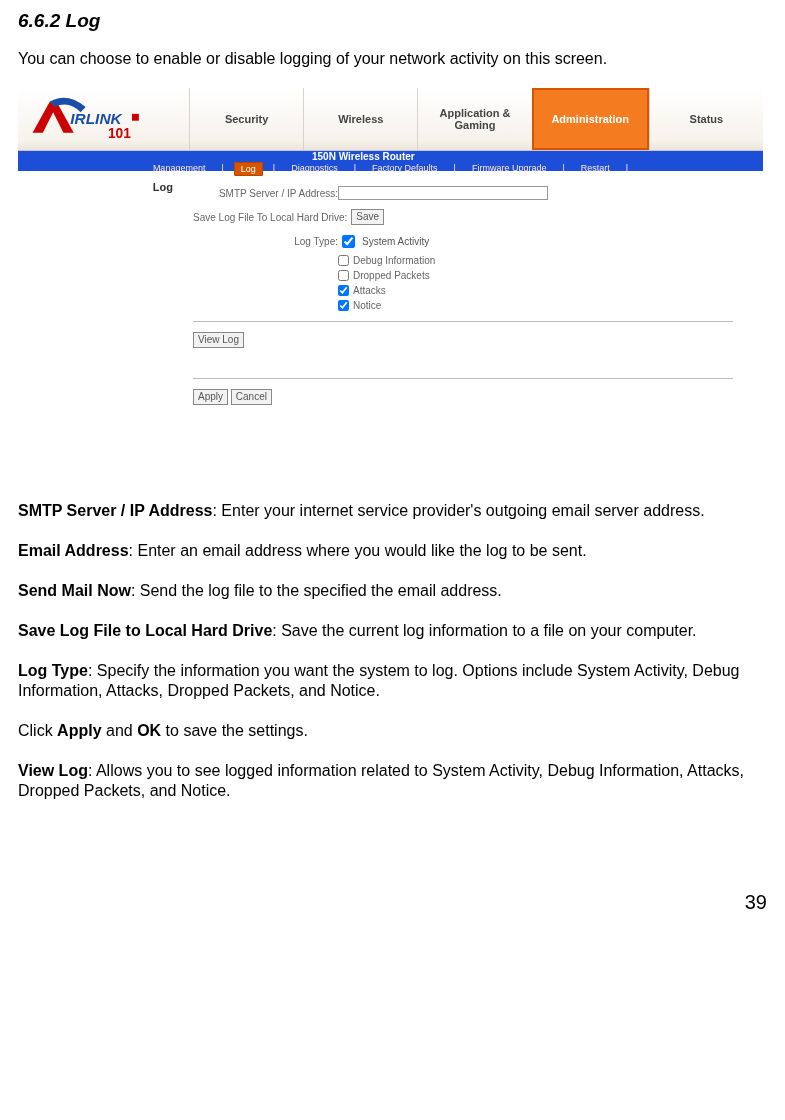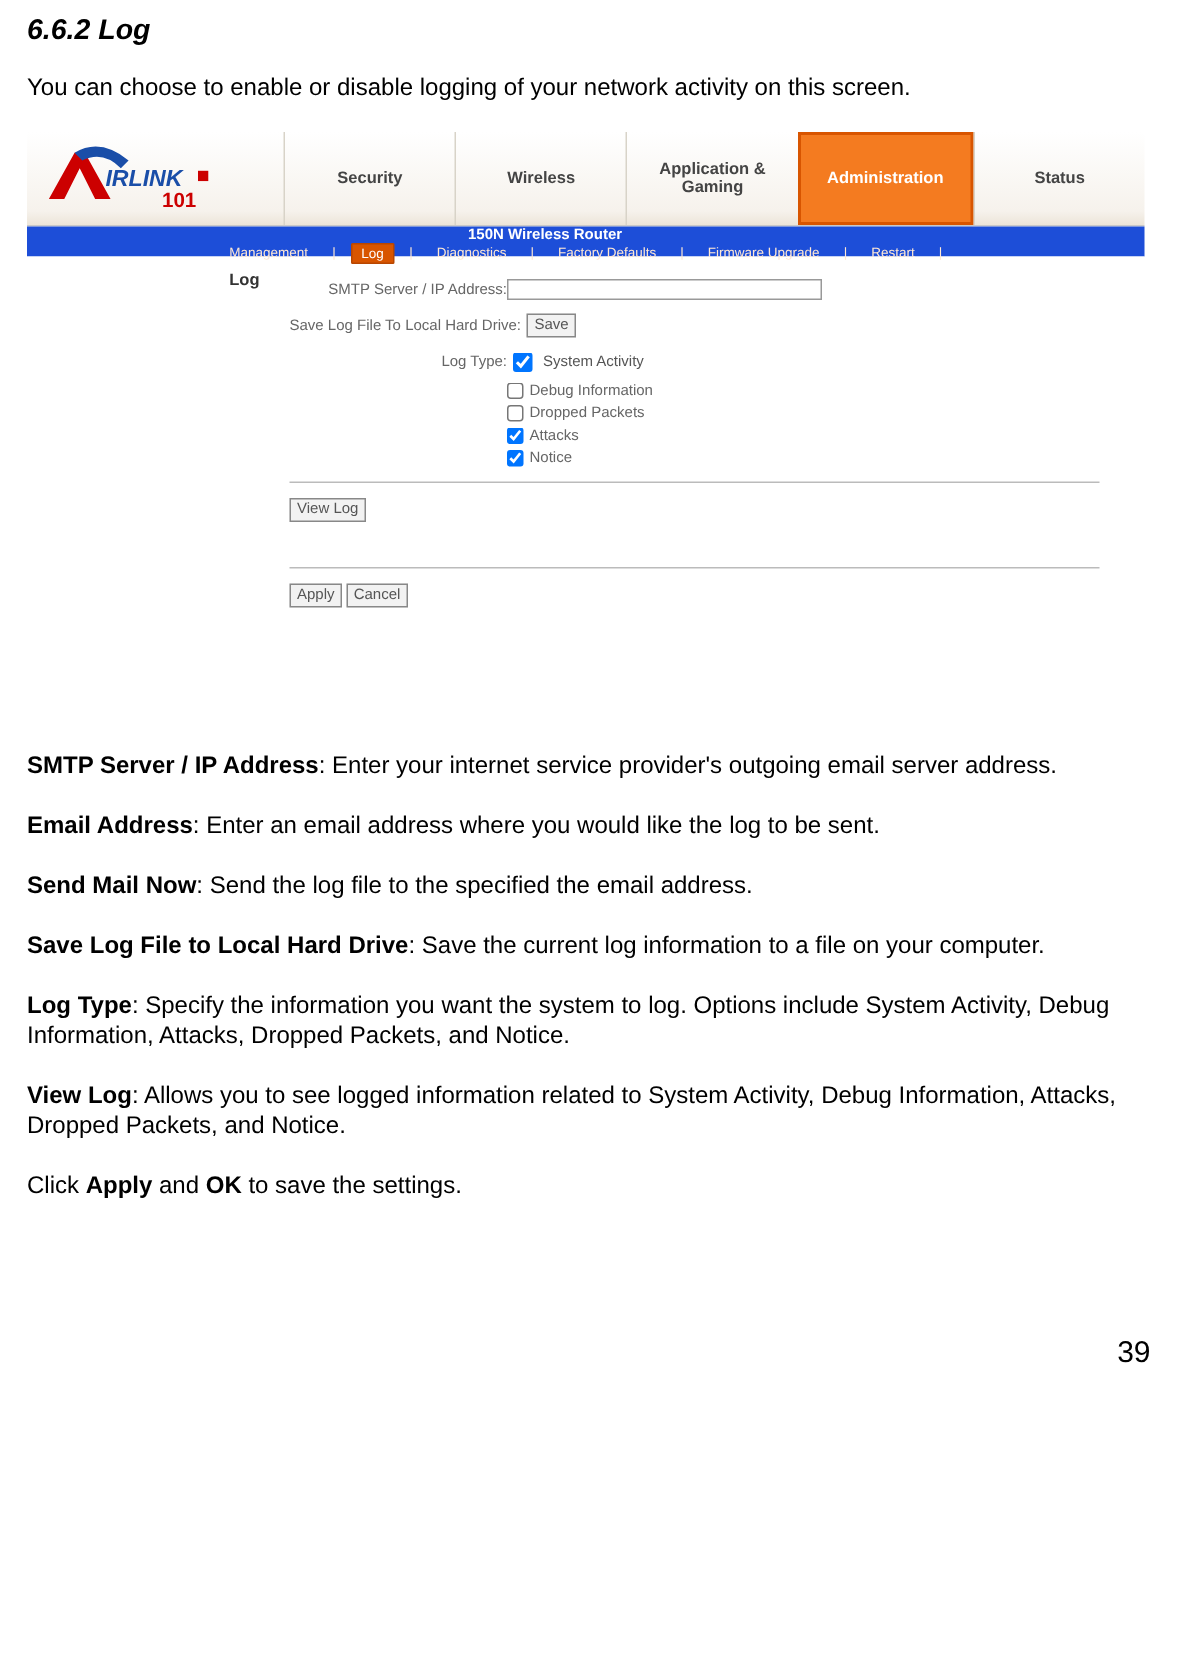--- a/index.html
+++ b/index.html
@@ -273,18 +273,18 @@
       </div>
     </div>
   </div>
 
   <div class="desc">
     <p><span class="b">SMTP Server / IP Address</span><span>:  Enter your internet service provider's outgoing email server address.</span></p>
     <p><span class="b">Email Address</span><span>: Enter an email address where you would like the log to be sent.</span></p>
     <p><span class="b">Send Mail Now</span><span>: Send the log file to the specified the email address.</span></p>
     <p><span class="b">Save Log File to Local Hard Drive</span><span>: Save the current log information to a file on your computer.</span></p>
     <p><span class="b">Log Type</span><span>: Specify the information you want the system to log. Options include System Activity, Debug Information, Attacks, Dropped Packets, and Notice.</span></p>
+    <p><span>Click </span><span class="b">Apply</span><span> and </span><span class="b">OK</span><span> to save the settings.</span></p>
     <p><span class="b">View Log</span><span>: Allows you to see logged information related to System Activity, Debug Information, Attacks, Dropped Packets, and Notice.</span></p>
-    <p><span>Click </span><span class="b">Apply</span><span> and </span><span class="b">OK</span><span> to save the settings.</span></p>
   </div>
 
   <div class="pagenum">39</div>
 </div>
 
 </body></html>

